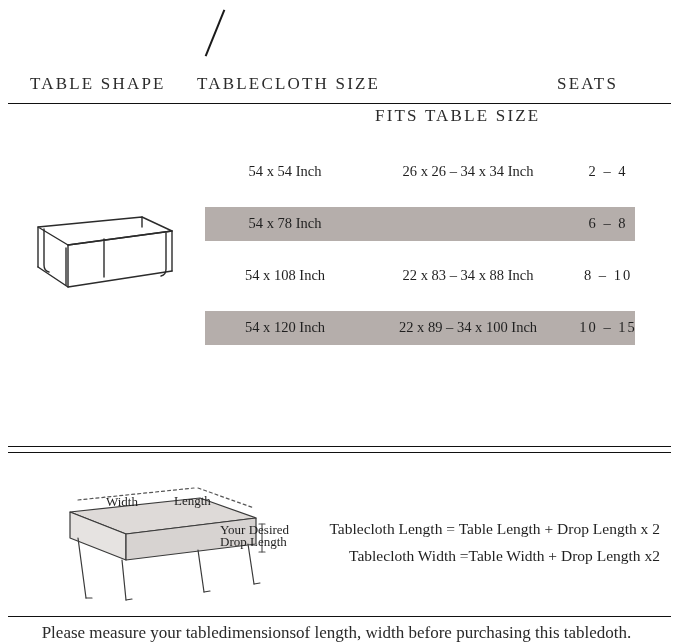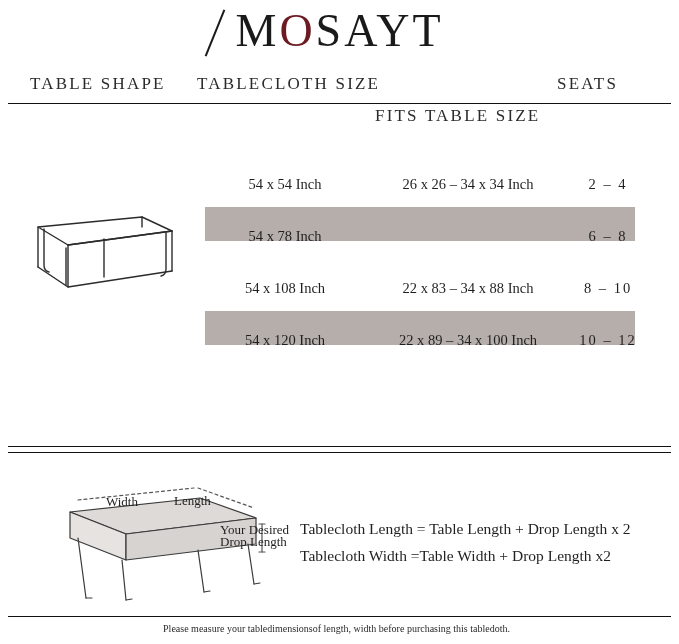--- a/index.html
+++ b/index.html
@@ -91,21 +91,20 @@
     position: relative;
     height: 34px;
     margin-bottom: 18px;
   }
   .row .cell {
     position: absolute;
     top: 8px;
     font-size: 14.5px;
     color: #1f1f1f;
     white-space: nowrap;
-    margin-top: 13px;
   }
   .cell-size  { left: 205px; width: 160px; text-align: center; }
   .cell-fits  { left: 378px; width: 180px; text-align: center; }
   .cell-seats { left: 548px; width: 120px; text-align: center; letter-spacing: 2px; }
 
   .shade-band {
     position: absolute;
     left: 205px;
     width: 430px;
     height: 34px;
@@ -130,45 +129,44 @@
     height: 125px;
   }
   .formula {
     position: absolute;
     left: 300px;
     top: 515px;
     width: 360px;
     font-size: 15.5px;
     line-height: 27px;
     color: #1f1f1f;
-    text-align: left;
+    text-align: right;
   }
   .footnote {
     position: absolute;
     left: 0;
     top: 623px;
     width: 673px;
     text-align: center;
-    font-size: 10px;
+    font-size: 17px;
     color: #2a2a2a;
   }
   .illo-label {
     position: absolute;
     font-size: 13px;
     color: #1f1f1f;
     white-space: nowrap;
     text-align: center;
   }
 </style>
 </head>
 <body>
 
 <div class="page">
 
-  <div class="brand"><span class="m1">M</span><span class="o">O</span><span class="rest">SAYT</span></div>
   <div class="brand-slash"></div>
 
   <div class="col-headers">
     <div class="col-head ch2">TABLECLOTH SIZE</div>
     <div class="col-head ch1">TABLE  SHAPE</div>
     <div class="col-head ch3">FITS TABLE SIZE</div>
     <div class="col-head ch4">SEATS</div>
   </div>
 
   <div class="rule rule-top"></div>
@@ -208,21 +206,21 @@
     <div class="row">
       <div class="cell cell-size">54 x 108 Inch</div>
       <div class="cell cell-fits">22 x 83 – 34 x 88 Inch</div>
       <div class="cell cell-seats">8  –  10</div>
     </div>
 
     <div class="row">
       <div class="shade-band"></div>
       <div class="cell cell-size">54 x 120 Inch</div>
       <div class="cell cell-fits">22 x 89 – 34 x 100 Inch</div>
-      <div class="cell cell-seats">10  –  12</div>
+      <div class="cell cell-seats">10  –  15</div>
     </div>
 
   </div>
 
   <div class="rule rule-mid"></div>
   <div class="rule rule-bottom"></div>
 
   <div class="bottom-illo">
     <svg width="230" height="125" viewBox="0 0 230 125">
       <g fill="none" stroke="#3a3a3a" stroke-width="1.2" stroke-linejoin="round" stroke-linecap="round">

